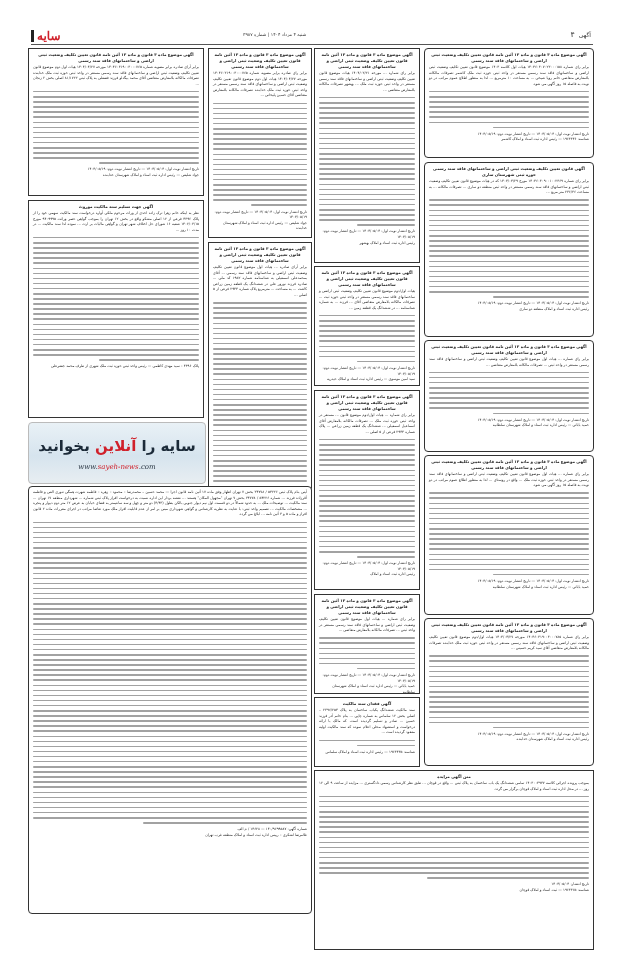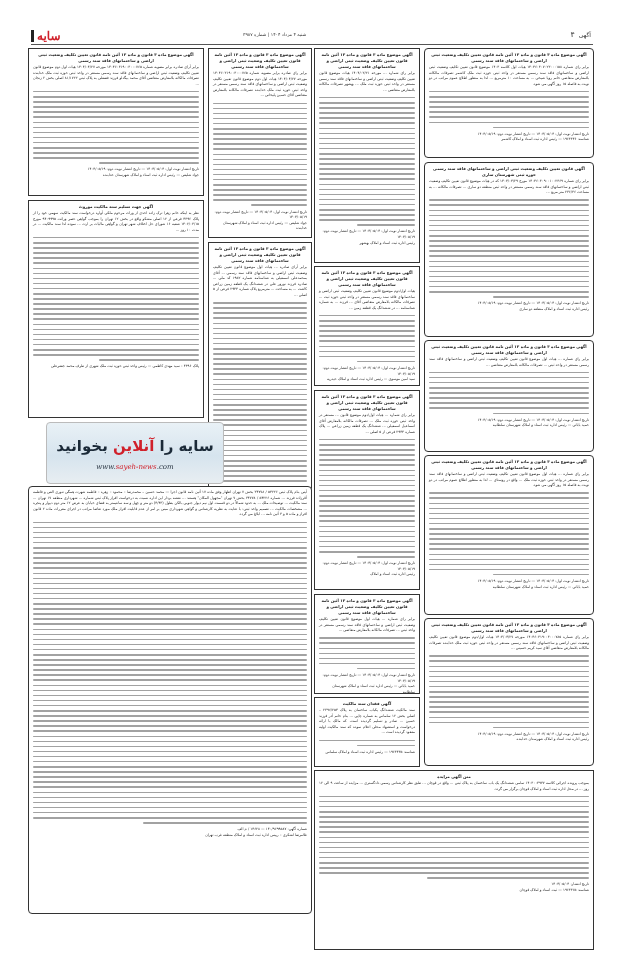--- a/index.html
+++ b/index.html
@@ -12,21 +12,21 @@
   .pagenum{position:absolute;right:28px;top:30px;font-size:6px;color:#333;direction:rtl;display:flex;gap:4px;align-items:center;}
   .pagenum .num{font-size:8px;}
   .hline{position:absolute;left:28px;right:26px;top:44px;height:1px;background:#555;}
   .box{position:absolute;border:1.6px solid #333;background:#fff;direction:rtl;padding:3px 4px;box-sizing:border-box;overflow:hidden;}
   .box.r{border-radius:4px;}
   .box .ttl{font-size:4px;font-weight:bold;text-align:center;line-height:6px;margin-bottom:1px;}
   .box .body{font-size:3.6px;line-height:5.6px;text-align:justify;}
   .box .line{height:1.5px;background:#555;opacity:.55;margin:3.6px 0;border-radius:1px;}
   .box .sig{font-size:3.6px;line-height:5.6px;}
   .banner{position:absolute;left:28px;top:422px;width:176px;height:60px;border:1px solid #bbb;border-radius:4px;
-     background:linear-gradient(180deg,#e9f1f6 0%,#d6e4ee 55%,#e8eef2 100%);overflow:hidden;margin-left:18px;}
+     background:linear-gradient(180deg,#e9f1f6 0%,#d6e4ee 55%,#e8eef2 100%);overflow:hidden;}
   .banner .head{position:absolute;left:0;right:0;top:14px;text-align:center;font-size:15px;font-weight:bold;color:#1b2a38;direction:rtl;}
   .banner .head .hl{color:#d0202a;}
   .banner .url{position:absolute;left:0;right:0;top:40px;text-align:center;font-size:7px;font-style:italic;font-family:"DejaVu Serif",serif;color:#2a3744;}
   .banner .url .hl{color:#d0202a;}
 </style>
 </head>
 <body>
 
 <div class="header">
   <div class="logo">

